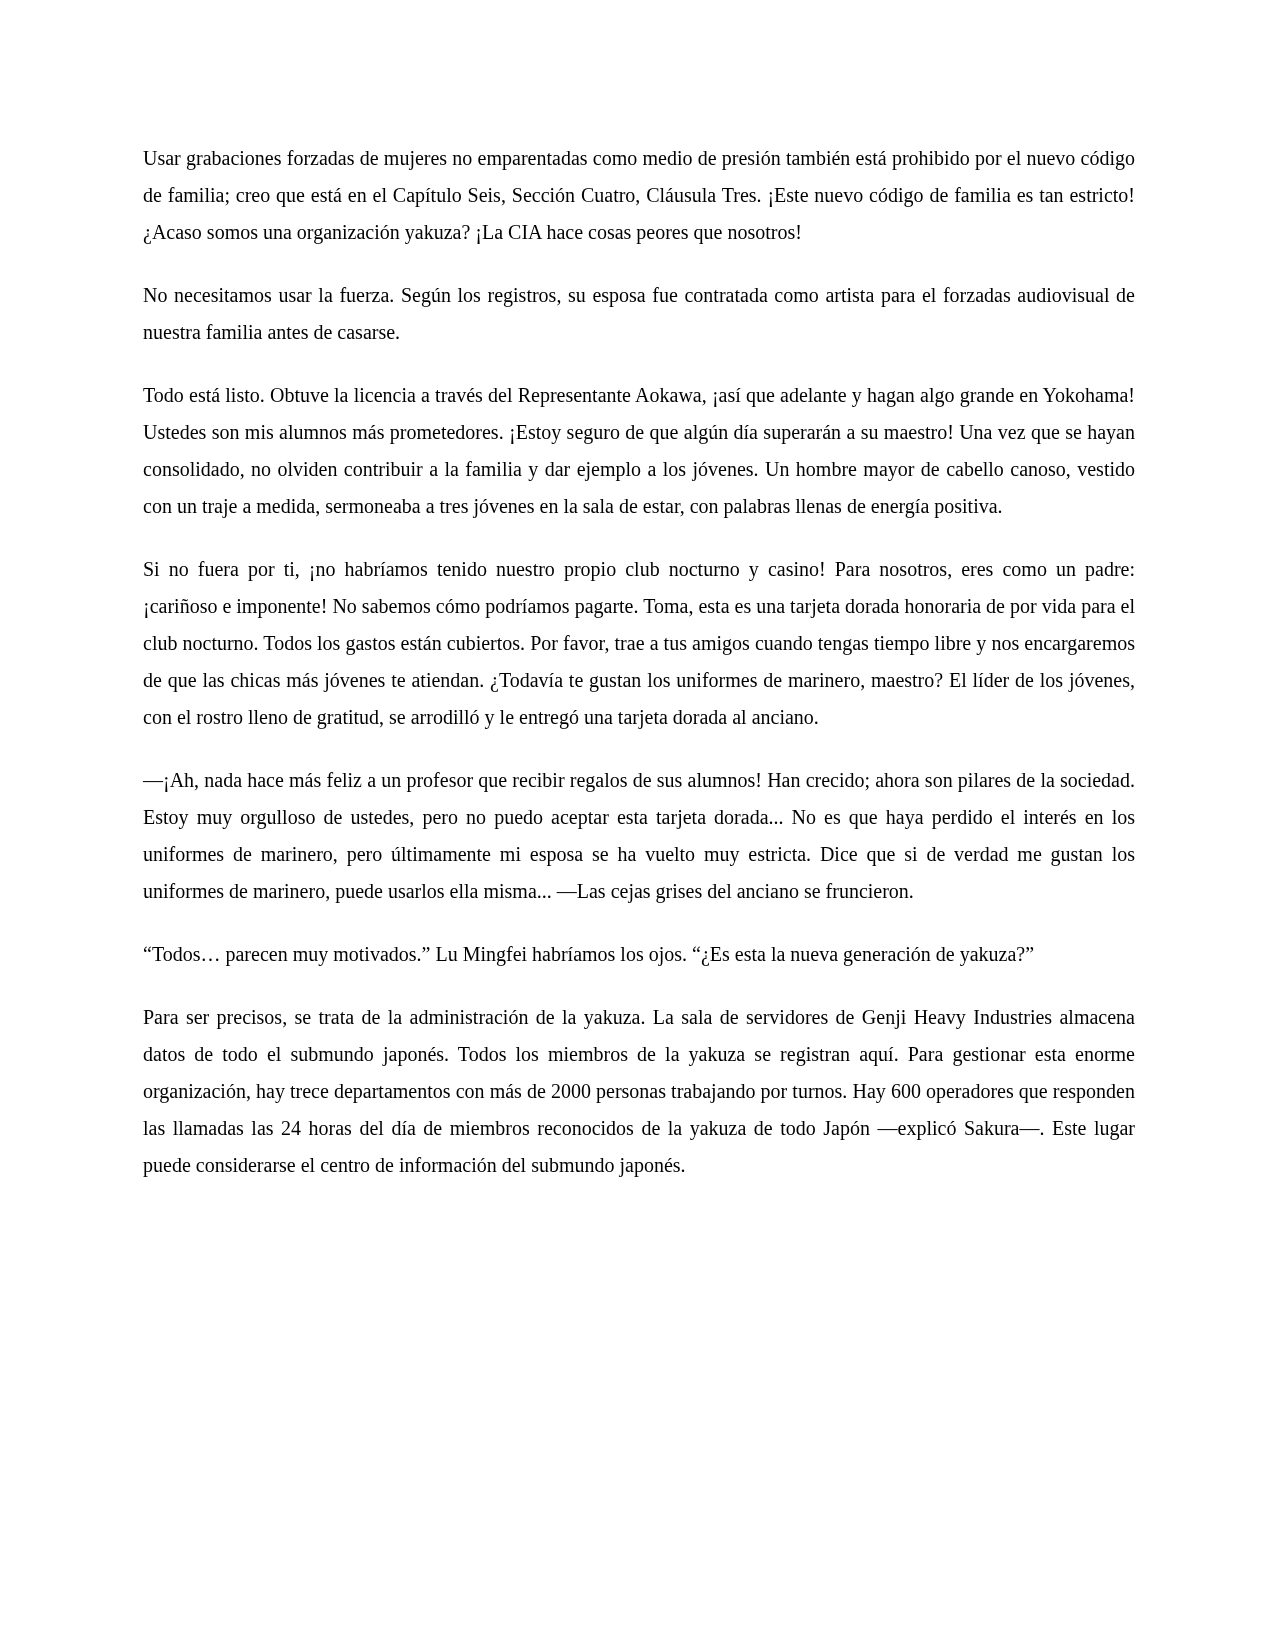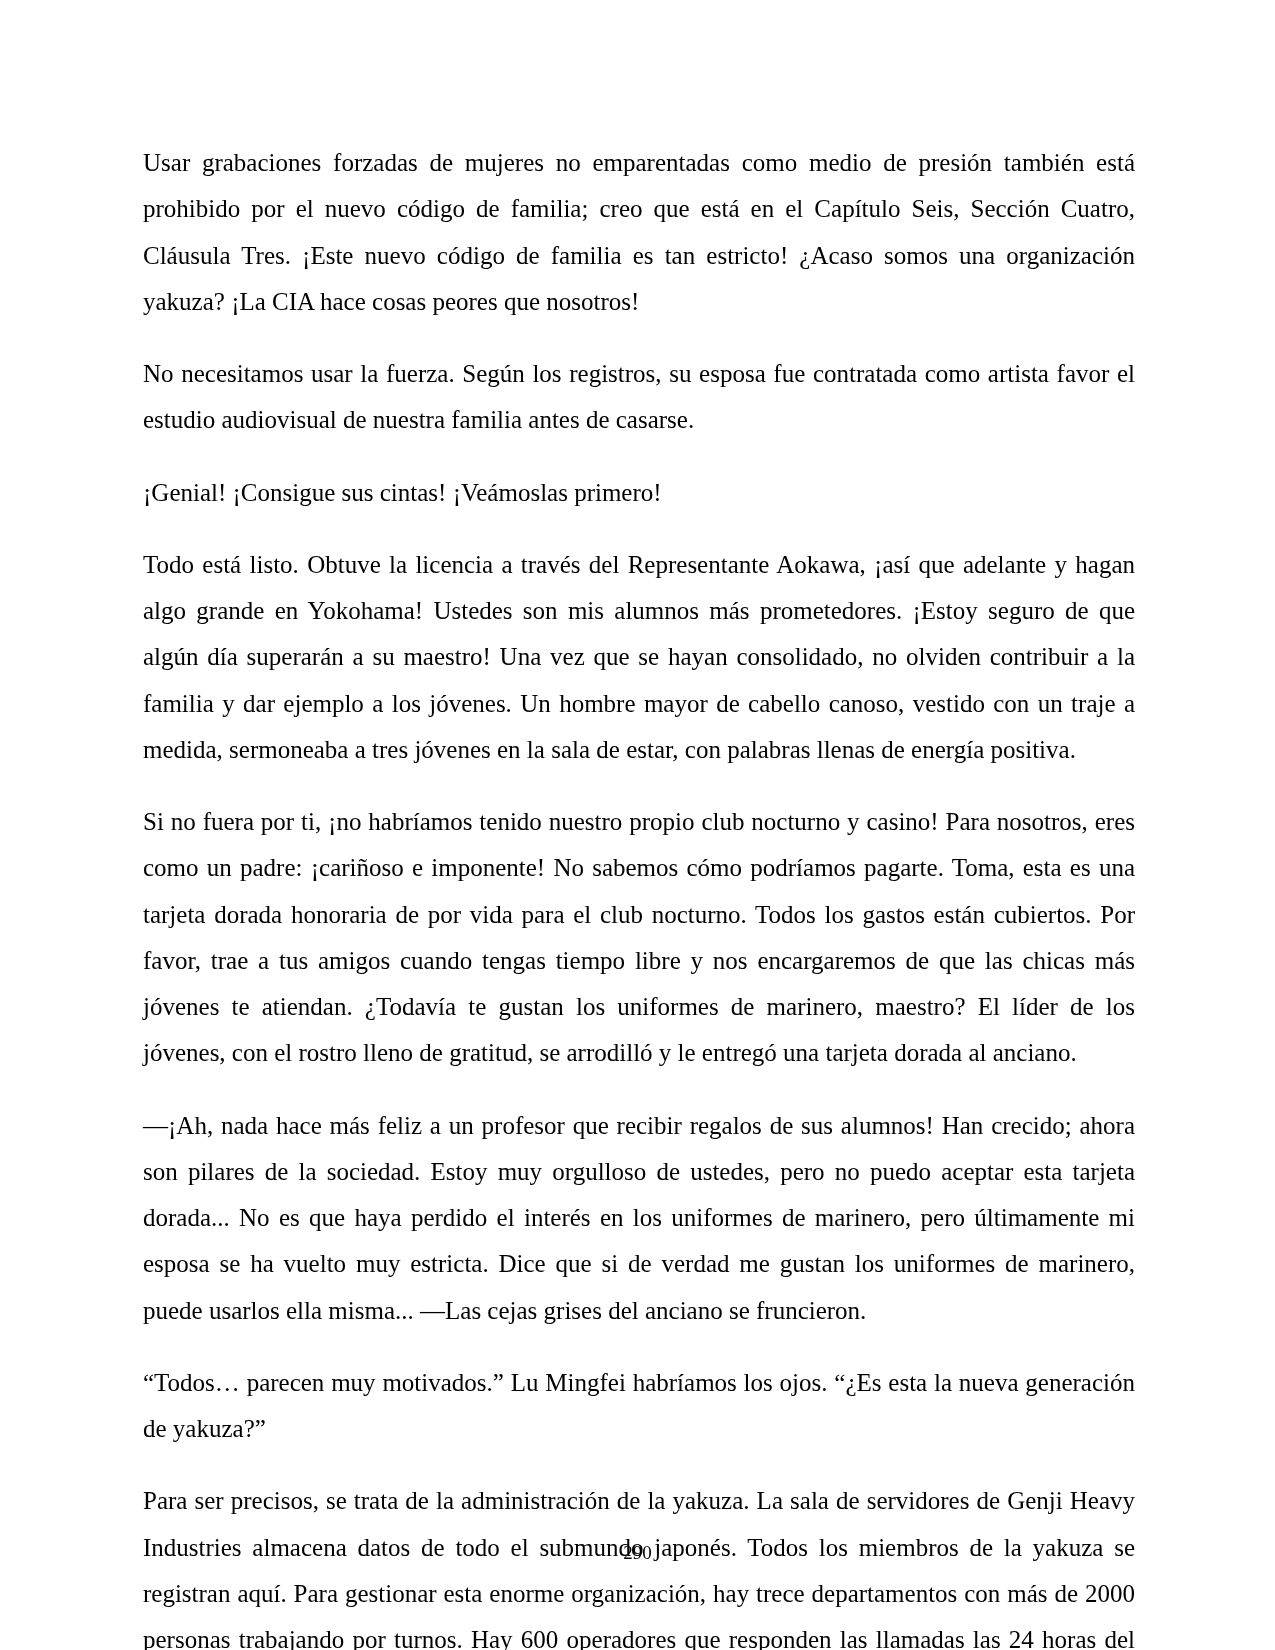--- a/index.html
+++ b/index.html
@@ -15,21 +15,21 @@
     position: relative;
   }
   .page {
     box-sizing: border-box;
     width: 1275px;
     height: 1650px;
     padding: 140px 140px 0 143px;
     position: relative;
   }
   .body-text {
-    font-size: 25px;
+    font-size: 20px;
     line-height: 1.85;
     text-align: justify;
     text-justify: inter-word;
     margin: 0 0 26px 0;
     hyphens: none;
   }
   .body-text:last-of-type {
     margin-bottom: 0;
     margin-top: 20px;
   }
@@ -42,23 +42,21 @@
     font-size: 19px;
     font-family: "Liberation Serif", serif;
   }
 </style>
 </head>
 <body>
 
 <div class="page">
 
   <p class="body-text">Usar grabaciones forzadas de mujeres no emparentadas como medio de presión también está prohibido por el nuevo código de familia; creo que está en el Capítulo Seis, Sección Cuatro, Cláusula Tres. ¡Este nuevo código de familia es tan estricto! ¿Acaso somos una organización yakuza? ¡La CIA hace cosas peores que nosotros!</p>
-  <p class="body-text">No necesitamos usar la fuerza. Según los registros, su esposa fue contratada como artista favor el estudio audiovisual de nuestra familia antes de casarse.</p>
-  <p class="body-text">¡Genial! ¡Consigue sus cintas! ¡Veámoslas primero!</p>
+  <p class="body-text">No necesitamos usar la fuerza. Según los registros, su esposa fue contratada como artista para el forzadas audiovisual de nuestra familia antes de casarse.</p>
   <p class="body-text">Todo está listo. Obtuve la licencia a través del Representante Aokawa, ¡así que adelante y hagan algo grande en Yokohama! Ustedes son mis alumnos más prometedores. ¡Estoy seguro de que algún día superarán a su maestro! Una vez que se hayan consolidado, no olviden contribuir a la familia y dar ejemplo a los jóvenes. Un hombre mayor de cabello canoso, vestido con un traje a medida, sermoneaba a tres jóvenes en la sala de estar, con palabras llenas de energía positiva.</p>
   <p class="body-text">Si no fuera por ti, ¡no habríamos tenido nuestro propio club nocturno y casino! Para nosotros, eres como un padre: ¡cariñoso e imponente! No sabemos cómo podríamos pagarte. Toma, esta es una tarjeta dorada honoraria de por vida para el club nocturno. Todos los gastos están cubiertos. Por favor, trae a tus amigos cuando tengas tiempo libre y nos encargaremos de que las chicas más jóvenes te atiendan. ¿Todavía te gustan los uniformes de marinero, maestro? El líder de los jóvenes, con el rostro lleno de gratitud, se arrodilló y le entregó una tarjeta dorada al anciano.</p>
   <p class="body-text">—¡Ah, nada hace más feliz a un profesor que recibir regalos de sus alumnos! Han crecido; ahora son pilares de la sociedad. Estoy muy orgulloso de ustedes, pero no puedo aceptar esta tarjeta dorada... No es que haya perdido el interés en los uniformes de marinero, pero últimamente mi esposa se ha vuelto muy estricta. Dice que si de verdad me gustan los uniformes de marinero, puede usarlos ella misma... —Las cejas grises del anciano se fruncieron.</p>
   <p class="body-text">“Todos… parecen muy motivados.” Lu Mingfei habríamos los ojos. “¿Es esta la nueva generación de yakuza?”</p>
   <p class="body-text">Para ser precisos, se trata de la administración de la yakuza. La sala de servidores de Genji Heavy Industries almacena datos de todo el submundo japonés. Todos los miembros de la yakuza se registran aquí. Para gestionar esta enorme organización, hay trece departamentos con más de 2000 personas trabajando por turnos. Hay 600 operadores que responden las llamadas las 24 horas del día de miembros reconocidos de la yakuza de todo Japón —explicó Sakura—. Este lugar puede considerarse el centro de información del submundo japonés.</p>
 
-  <div class="page-number">290</div>
 
 </div>
 
 </body></html>

